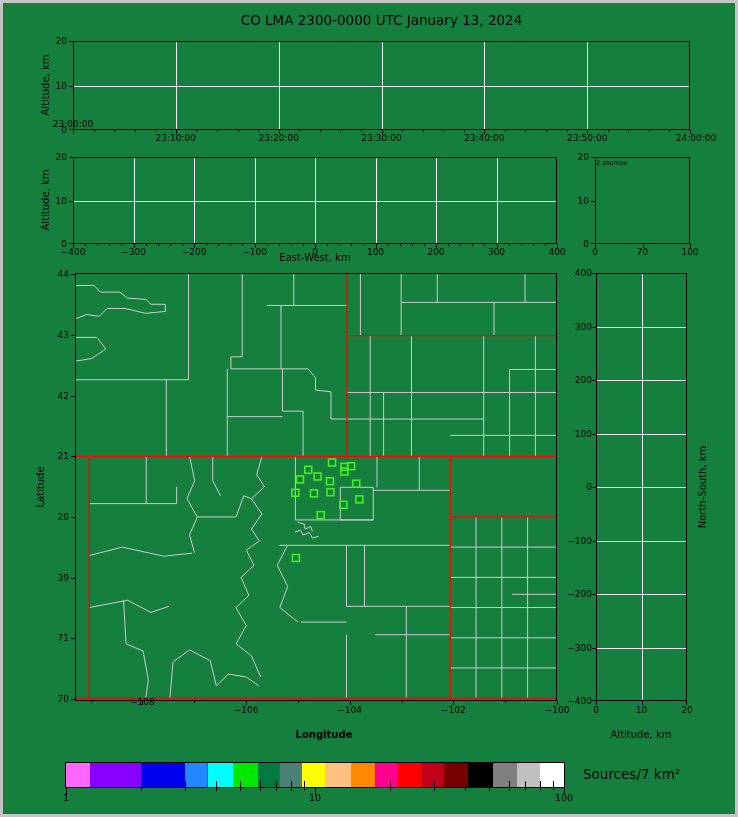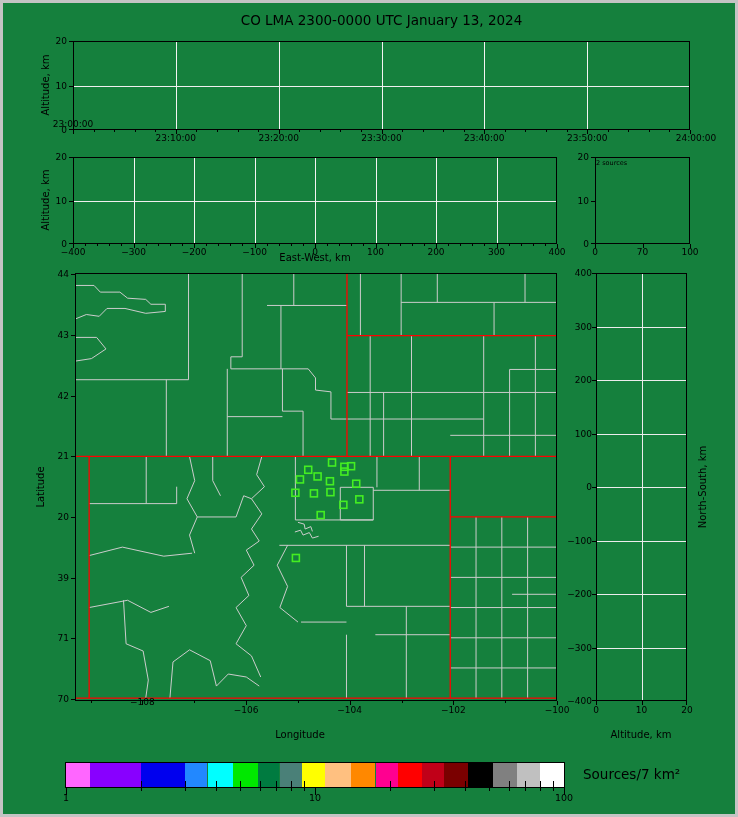--- a/index.html
+++ b/index.html
@@ -125,21 +125,21 @@
         <rect x="217.3" y="281.8" width="7" height="7" fill="none" stroke="#44ee22" stroke-width="1.6"></rect>
       </svg>
     </div>
   <div id="panelE" class="panel" style="left:596px;top:273px;width:91px;height:428px;"></div>
 
   <div class="vlabel" style="left:45px;top:85px;">Altitude, km</div>
   <div class="vlabel" style="left:45px;top:200px;">Altitude, km</div>
   <div class="hlabel" style="left:315px;top:252px;">East-West, km</div>
   <div class="annotation" style="left:596px;top:159px;">2 sources</div>
   <div class="vlabel" style="left:40px;top:487px;">Latitude</div>
-  <div class="hlabel" style="left:300px;top:729px;">Longitude</div>
+  <div class="hlabel" style="left:324px;top:729px;font-weight:bold;">Longitude</div>
   <div class="vlabel" style="left:702px;top:487px;">North-South, km</div>
   <div class="hlabel" style="left:641px;top:729px;">Altitude, km</div>
 
   <div id="colorbar">
       <div class="cbseg" style="left: 0px; width: 24.1px; background: rgb(255, 102, 255);"></div>
       <div class="cbseg" style="left: 24.1px; width: 50.8px; background: rgb(136, 0, 255);"></div>
       <div class="cbseg" style="left: 75px; width: 43.8px; background: rgb(0, 0, 238);"></div>
       <div class="cbseg" style="left: 118.8px; width: 22.7px; background: rgb(34, 136, 255);"></div>
       <div class="cbseg" style="left: 141.5px; width: 25.9px; background: rgb(0, 255, 255);"></div>
       <div class="cbseg" style="left: 167.4px; width: 24.6px; background: rgb(0, 232, 0);"></div>

